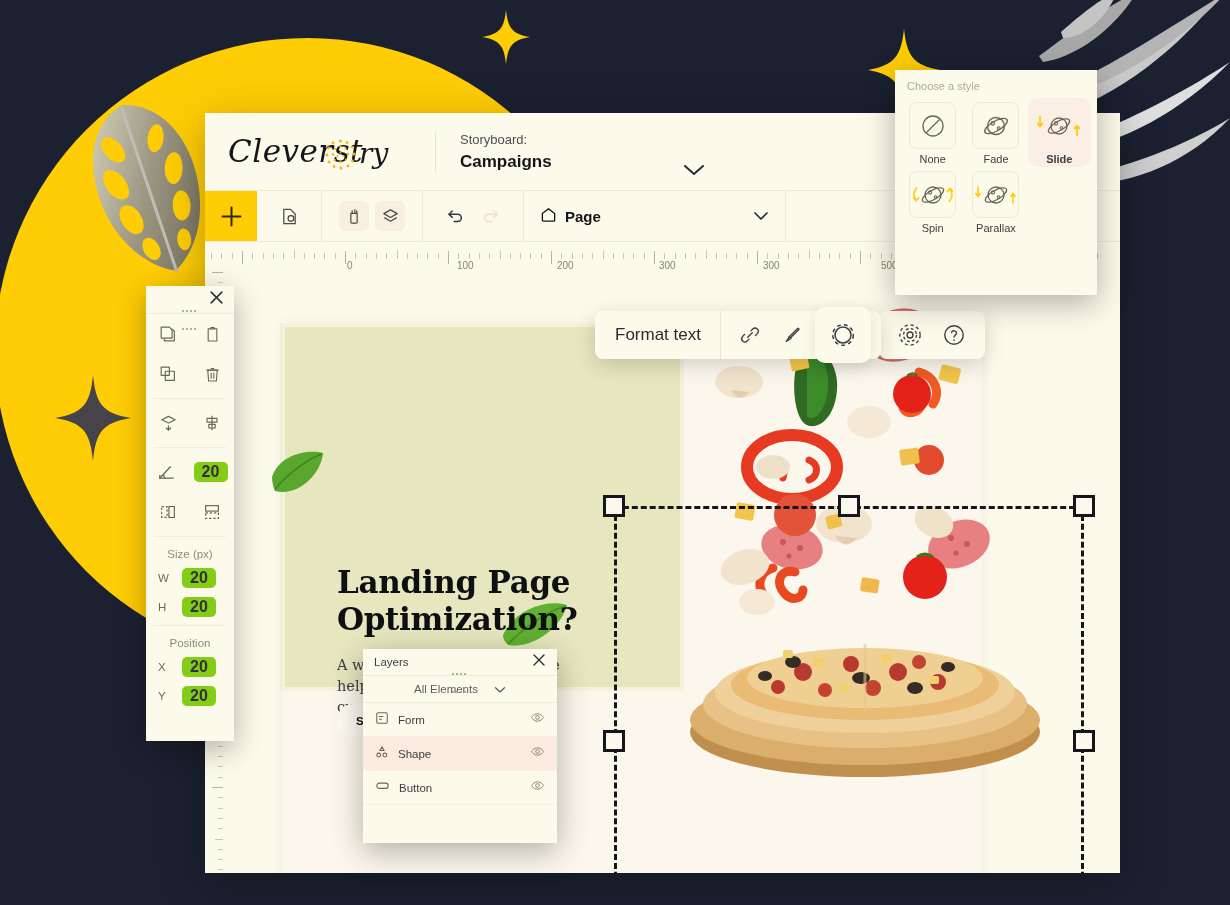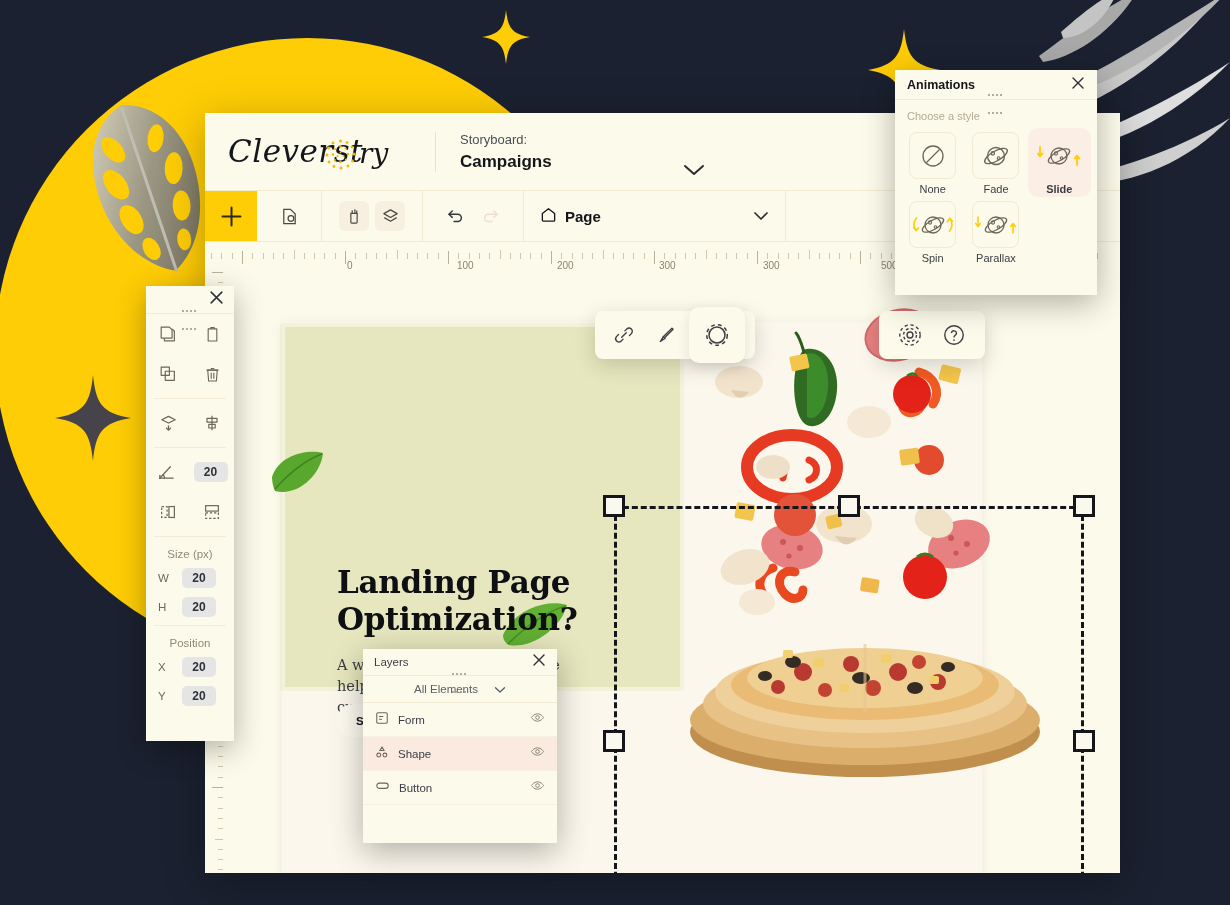--- a/index.html
+++ b/index.html
@@ -258,23 +258,23 @@
   }
   .tp-head { height: 28px; display:flex; align-items:center; padding: 0 10px; position: relative; border-bottom: 1px solid #f1ebd5;}
   .tp-head .close { margin-left: auto; cursor: pointer; }
   .tp-row {
     display: flex; justify-content: space-around; align-items: center;
     height: 40px;
   }
   .tp-sep { height: 1px; background: #f2ecd8; margin: 4px 8px; }
   .tp-ico { width: 28px; height: 28px; display:flex; align-items:center; justify-content:center; cursor:pointer; }
   .tp-val {
-    background: #e5e5e5; border-radius: 5px; min-width: 34px; height: 20px;
+    background: #84cc16; border-radius: 5px; min-width: 34px; height: 20px;
     display: flex; align-items: center; justify-content: center;
-    font-size: 12px; font-weight: bold; color: #2f323a; cursor: text;
+    font-size: 16px; font-weight: bold; color: #2f323a; cursor: text;
   }
   .tp-sect { text-align: center; font-size: 11.5px; color: #8f8a78; padding: 7px 0 3px; }
   .tp-field { display: flex; align-items: center; padding: 0 12px; height: 29px; gap: 14px; }
   .tp-field .k { font-size: 11.5px; color: #6d6a5e; width: 10px; }
 
   
   .layers-panel {
     position: absolute; left: 363px; top: 649px; width: 194px; height: 194px;
     background: #FCFAEA; box-shadow: 0 8px 30px rgba(0,0,0,.30);
     z-index: 58; overflow: hidden;
@@ -778,20 +778,21 @@
         <span>
           <svg width="16" height="11" viewBox="0 0 16 11" fill="none" stroke="#14161c" stroke-width="1.6" stroke-linecap="round" stroke-linejoin="round">
               <path d="M1 5.5h13M10 1.5l4 4-4 4"></path>
             </svg>
         </span>
       </button>
     </div>
   </div>
 
   <div class="format-bar">
+    <span class="lbl">Format text</span>
     <div class="fb-icons">
       <div class="fb-btn">
         <svg width="22" height="22" viewBox="0 0 24 24" fill="none" stroke="#3c3f46" stroke-width="1.5" stroke-linecap="round">
           <path d="M9.5 14.5l5-5"></path>
             <path d="M13 7.5l2-2a3.5 3.5 0 0 1 5 5l-2 2"></path>
             <path d="M11 16.5l-2 2a3.5 3.5 0 0 1-5-5l2-2"></path>
         </svg>
       </div>
       <div class="fb-btn">
         <svg width="22" height="22" viewBox="0 0 24 24" fill="none" stroke="#3c3f46" stroke-width="1.5" stroke-linecap="round" stroke-linejoin="round">
@@ -818,29 +819,20 @@
     <div class="fb-btn">
       <svg width="24" height="24" viewBox="0 0 26 26" fill="none" stroke="#3c3f46" stroke-width="1.5">
         <circle cx="13" cy="13" r="10"></circle>
         <path d="M10.3 10.2a2.8 2.8 0 0 1 5.4 1c0 1.9-2.7 2.2-2.7 4" stroke-linecap="round"></path>
         <circle cx="13" cy="18.6" r=".9" fill="#3c3f46" stroke="none"></circle>
       </svg>
     </div>
   </div>
 
   <div class="anim-panel">
-    <div class="panel-head">
-      <span class="title">Animations</span>
-      <span class="grip"><i></i><i></i><i></i><i></i><br><i></i><i></i><i></i><i></i></span>
-      <span class="close">
-        <svg width="14" height="14" viewBox="0 0 14 14" stroke="#2c2f36" stroke-width="1.4" stroke-linecap="round">
-            <path d="M2 2l10 10M12 2L2 12"></path>
-          </svg>
-      </span>
-    </div>
     <div class="choose-lbl">Choose a style</div>
     <div class="anim-grid" id="animGrid">
         <div class="anim-cell">
           <div class="anim-tile">
             <svg width="32" height="32" viewBox="0 0 32 32" fill="none" stroke="#6b6758" stroke-width="1.3">
       <circle cx="16" cy="16" r="10"></circle>
               <path d="M9.5 22.5L22.5 9.5"></path>
             </svg>
           </div>
           <div class="name">None</div>

